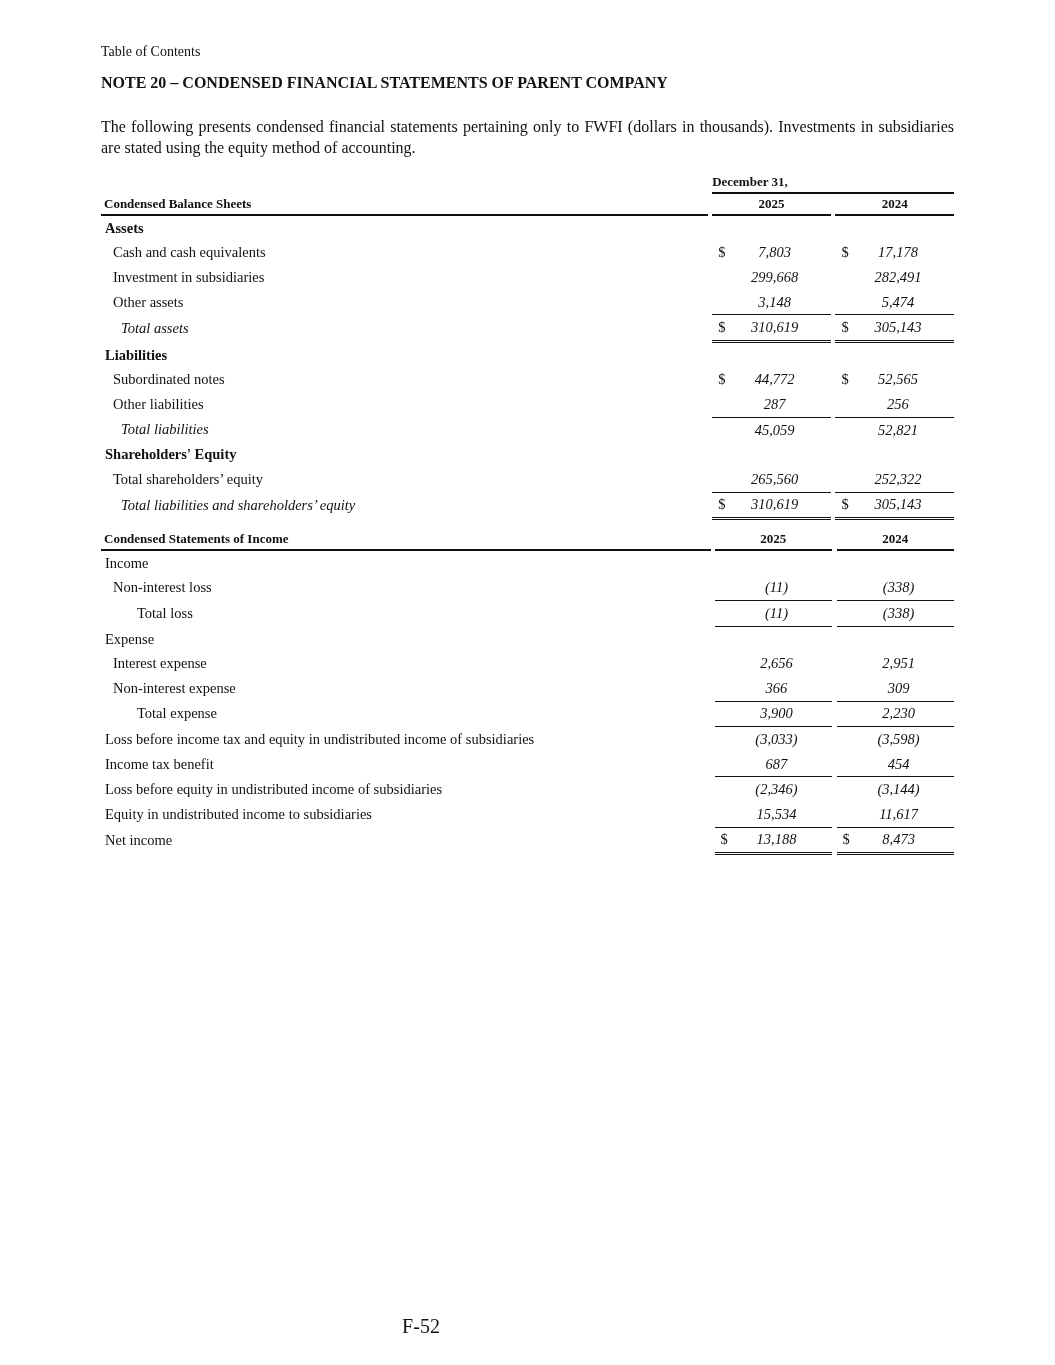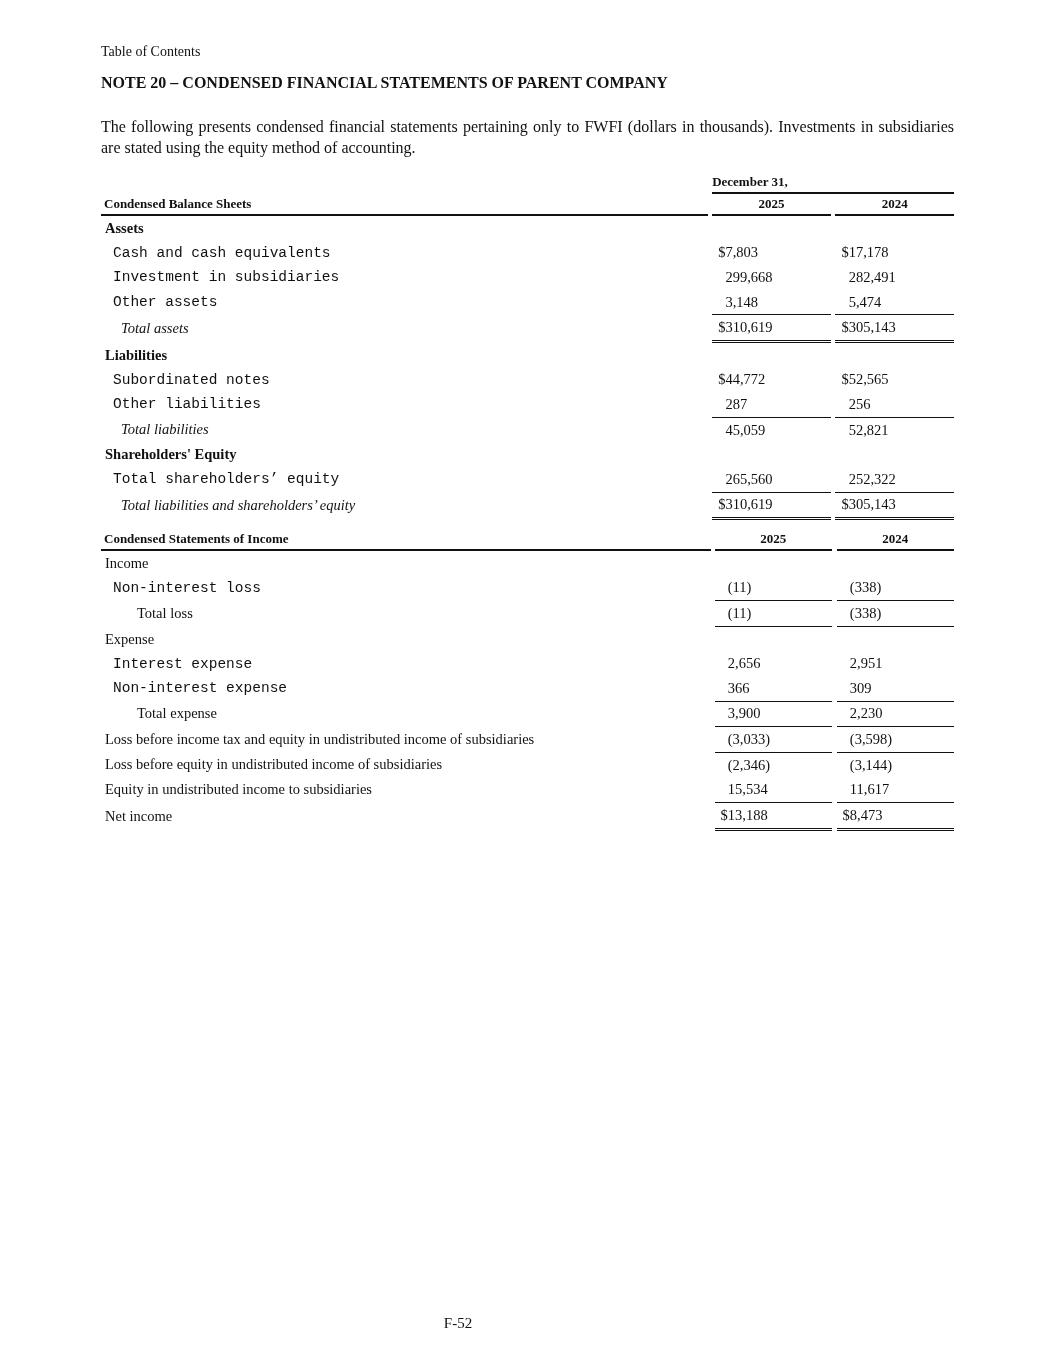--- a/index.html
+++ b/index.html
@@ -9,42 +9,42 @@
   }
   .toc-link { position: absolute; left: 101px; top: 12px; font-size: 14px; color: #111; text-decoration: none; margin-top: 32px; }
   .note-title { position: absolute; left: 101px; top: 74px; font-size: 16px; font-weight: bold; margin: 0; }
   .intro { position: absolute; left: 101px; top: 116px; width: 853px; font-size: 16px; line-height: 21px; text-align: justify; margin: 0; }
 
   .fin-table { position: absolute; left: 101px; width: 853px; border-collapse: separate; border-spacing: 0; font-size: 14.5px; }
   .fin-table td { padding: 0; height: 24.6px; vertical-align: middle; white-space: nowrap; }
   .col-label { width: 618px; }
   .col-gap { width: 4px; }
   .col-cur { width: 12px; }
-  .col-num { width: 100px; text-align: left; }
+  .col-num { width: 100px; text-align: center; font-style: italic; }
   .col-pad { width: 7px; }
   .col-gap2 { width: 5px; }
 
   .hdr-top td { height: 20px; font-weight: bold; font-size: 13px; }
   .hdr-bot td { height: 20px; font-weight: bold; font-size: 13px; }
   .period { text-align: left; border-bottom: 2px solid #111; }
   .yr { text-align: center; border-bottom: 2px solid #111; }
   .tbl-title { font-weight: bold; font-size: 13px; border-bottom: 2px solid #111; padding-left: 3px !important; }
 
   .lbl { padding-left: 4px !important; }
-  .lbl.ind1 { padding-left: 12px !important; font-family: Liberation Mono, monospace; }
+  .lbl.ind1 { padding-left: 12px !important; }
   .lbl.ind2 { padding-left: 20px !important; font-style: italic; }
   .lbl.ind3 { padding-left: 36px !important; }
   .lbl.bold { font-weight: bold; }
 
   .ul-top { border-top: 1.5px solid #111; }
   .dbl-bottom { border-bottom: 3px double #111; }
   .cur-sym { text-align: left; padding-left: 6px !important; }
   .neg { }
 
-  .page-num { position: absolute; left: 0; width: 842px; top: 1315px; text-align: center; font-size: 15px; margin-left: 37px; }
+  .page-num { position: absolute; left: 0; width: 842px; top: 1315px; text-align: center; font-size: 20px; }
 </style>
 </head>
 <body>
 
 <a class="toc-link" href="#">Table of Contents</a>
 <h1 class="note-title">NOTE 20 – CONDENSED FINANCIAL STATEMENTS OF PARENT COMPANY</h1>
 <p class="intro">The following presents condensed financial statements pertaining only to FWFI (dollars in thousands). Investments in subsidiaries are stated using the equity method of accounting.</p>
 
 <table class="fin-table" style="top:172px;">
   <colgroup>
@@ -277,20 +277,31 @@
         <td></td>
     <td></td>
         <td class="col-num neg">(3,033)</td>
         <td></td>
         <td></td>
     <td></td>
         <td class="col-num neg">(3,598)</td>
         <td></td>
   </tr>
   <tr>
+    <td class="lbl">Income tax benefit</td>
+        <td></td>
+    <td></td>
+        <td class="col-num">687</td>
+        <td></td>
+        <td></td>
+    <td></td>
+        <td class="col-num">454</td>
+        <td></td>
+  </tr>
+  <tr>
     <td class="lbl">Loss before equity in undistributed income of subsidiaries</td>
         <td></td>
     <td class="ul-top"></td>
         <td class="col-num neg ul-top">(2,346)</td>
         <td class="ul-top"></td>
         <td></td>
     <td class="ul-top"></td>
         <td class="col-num neg ul-top">(3,144)</td>
         <td class="ul-top"></td>
   </tr>

